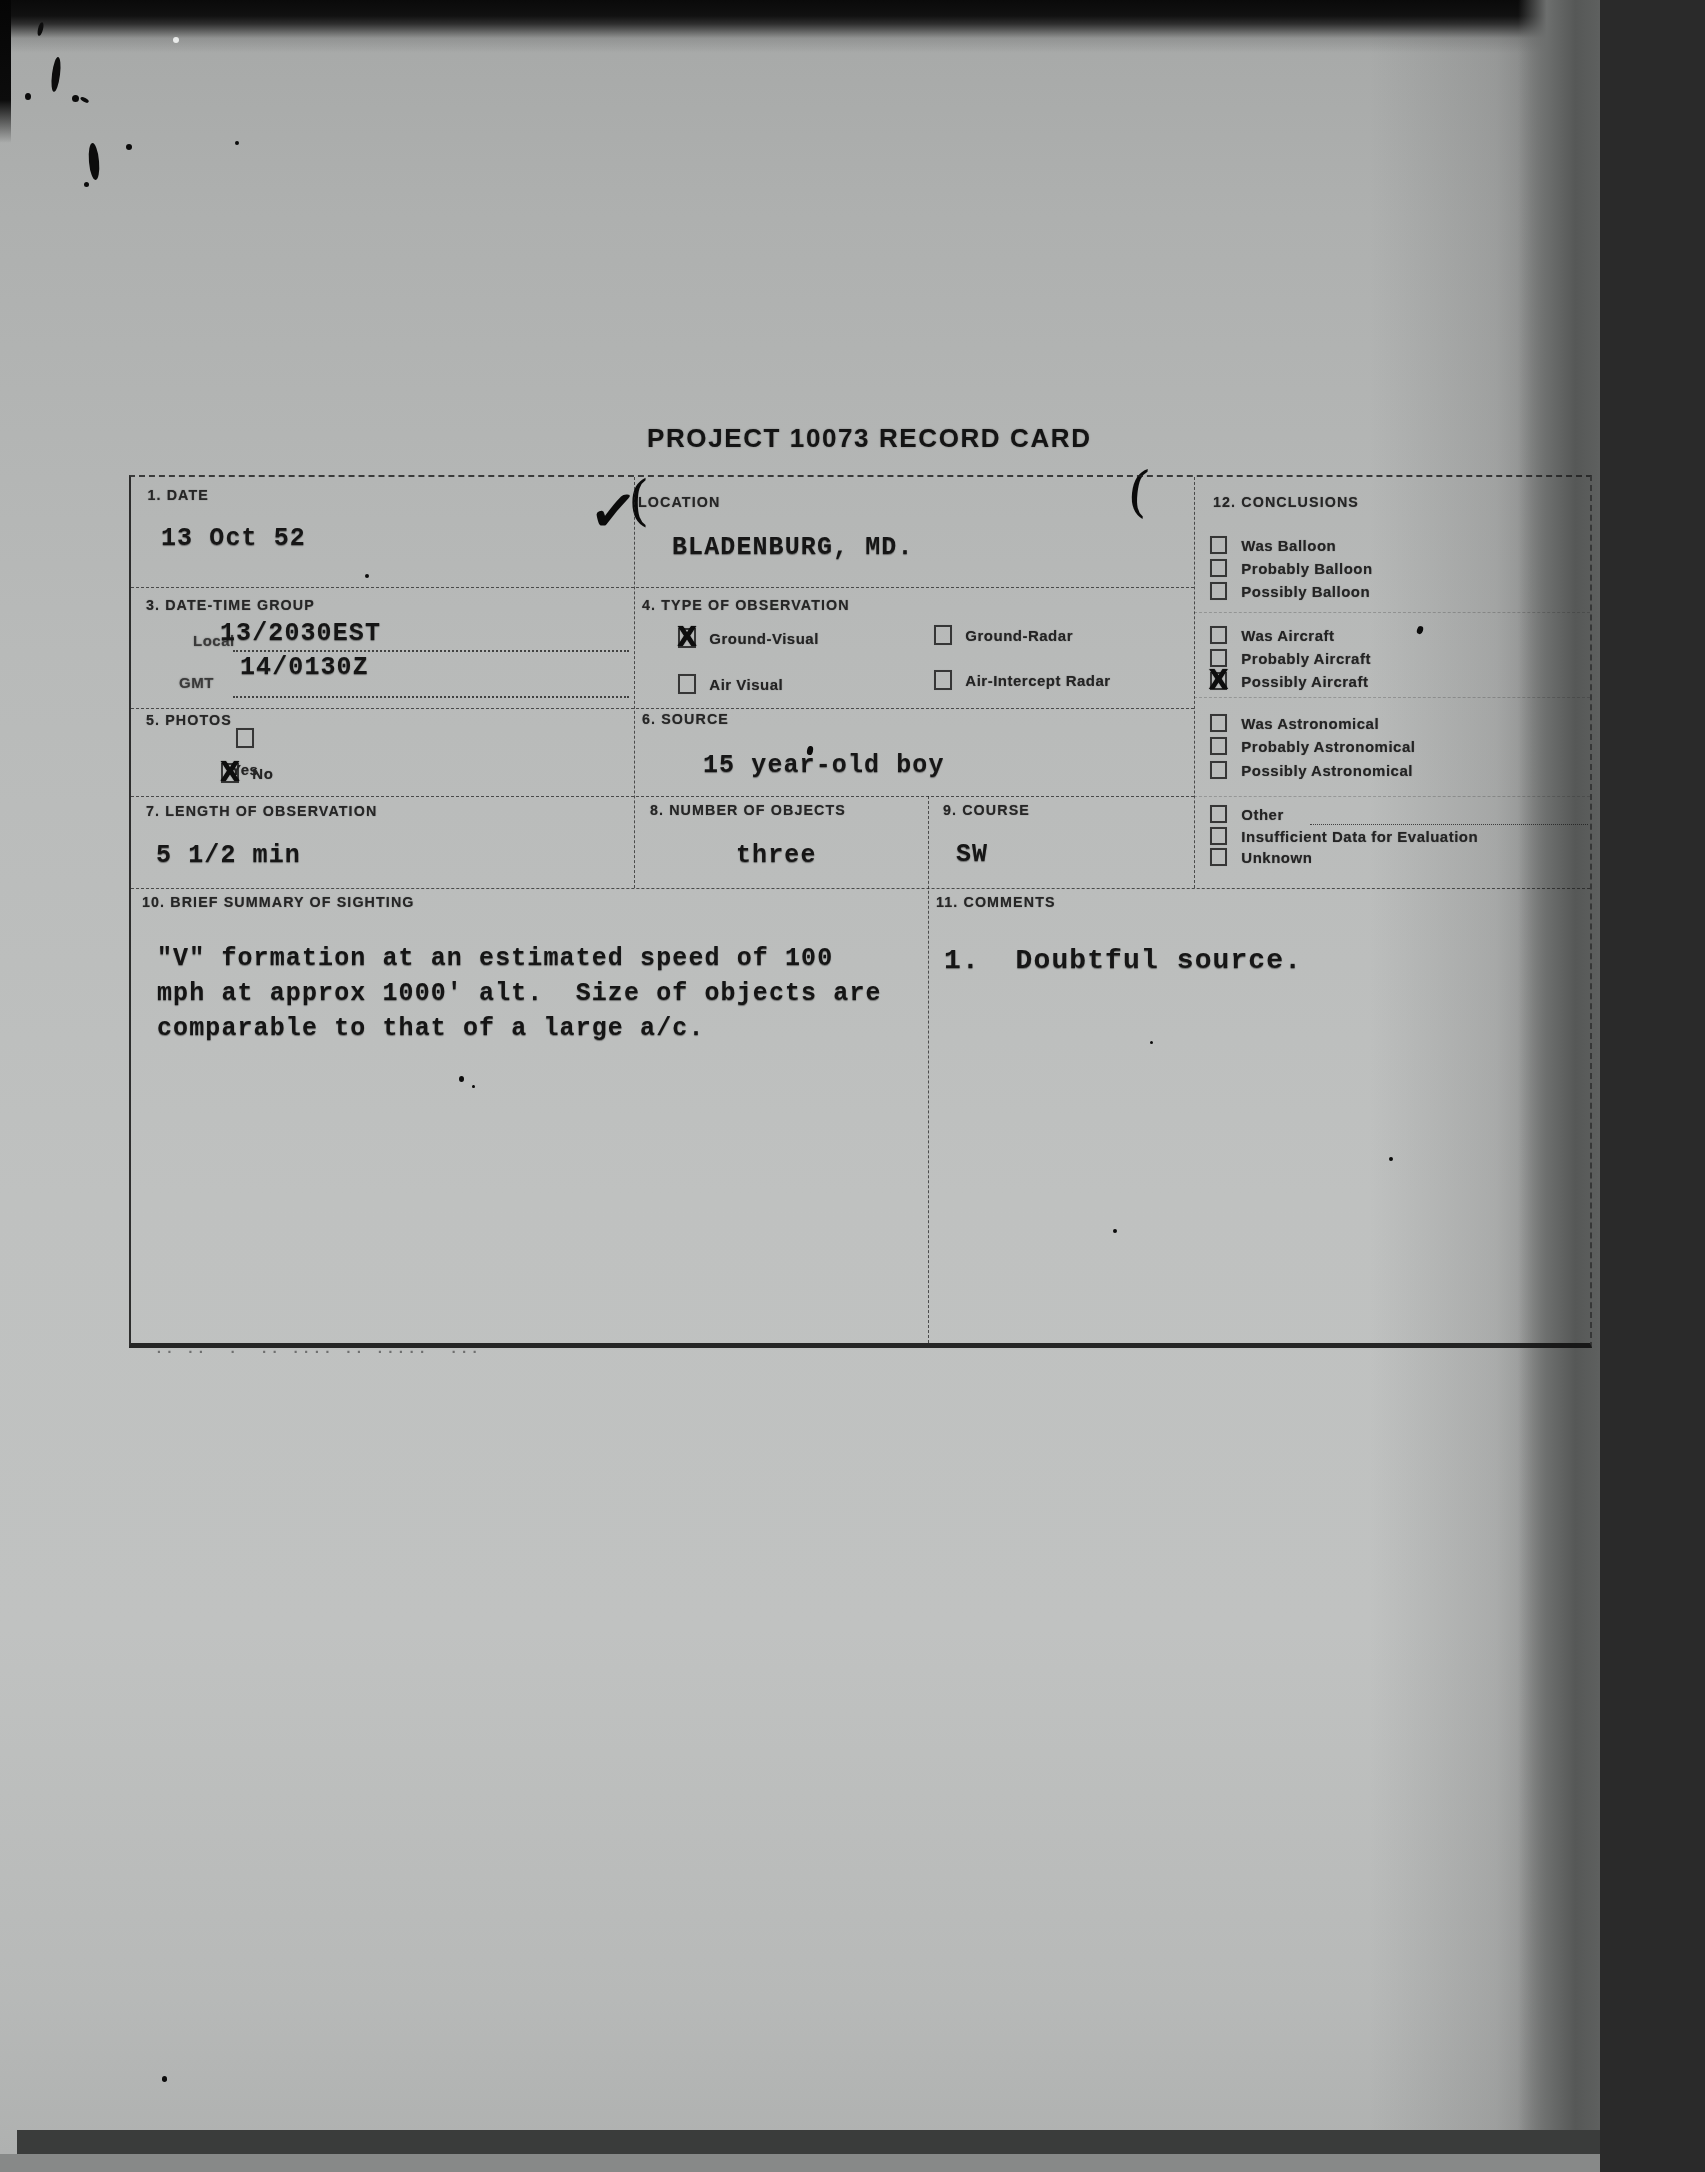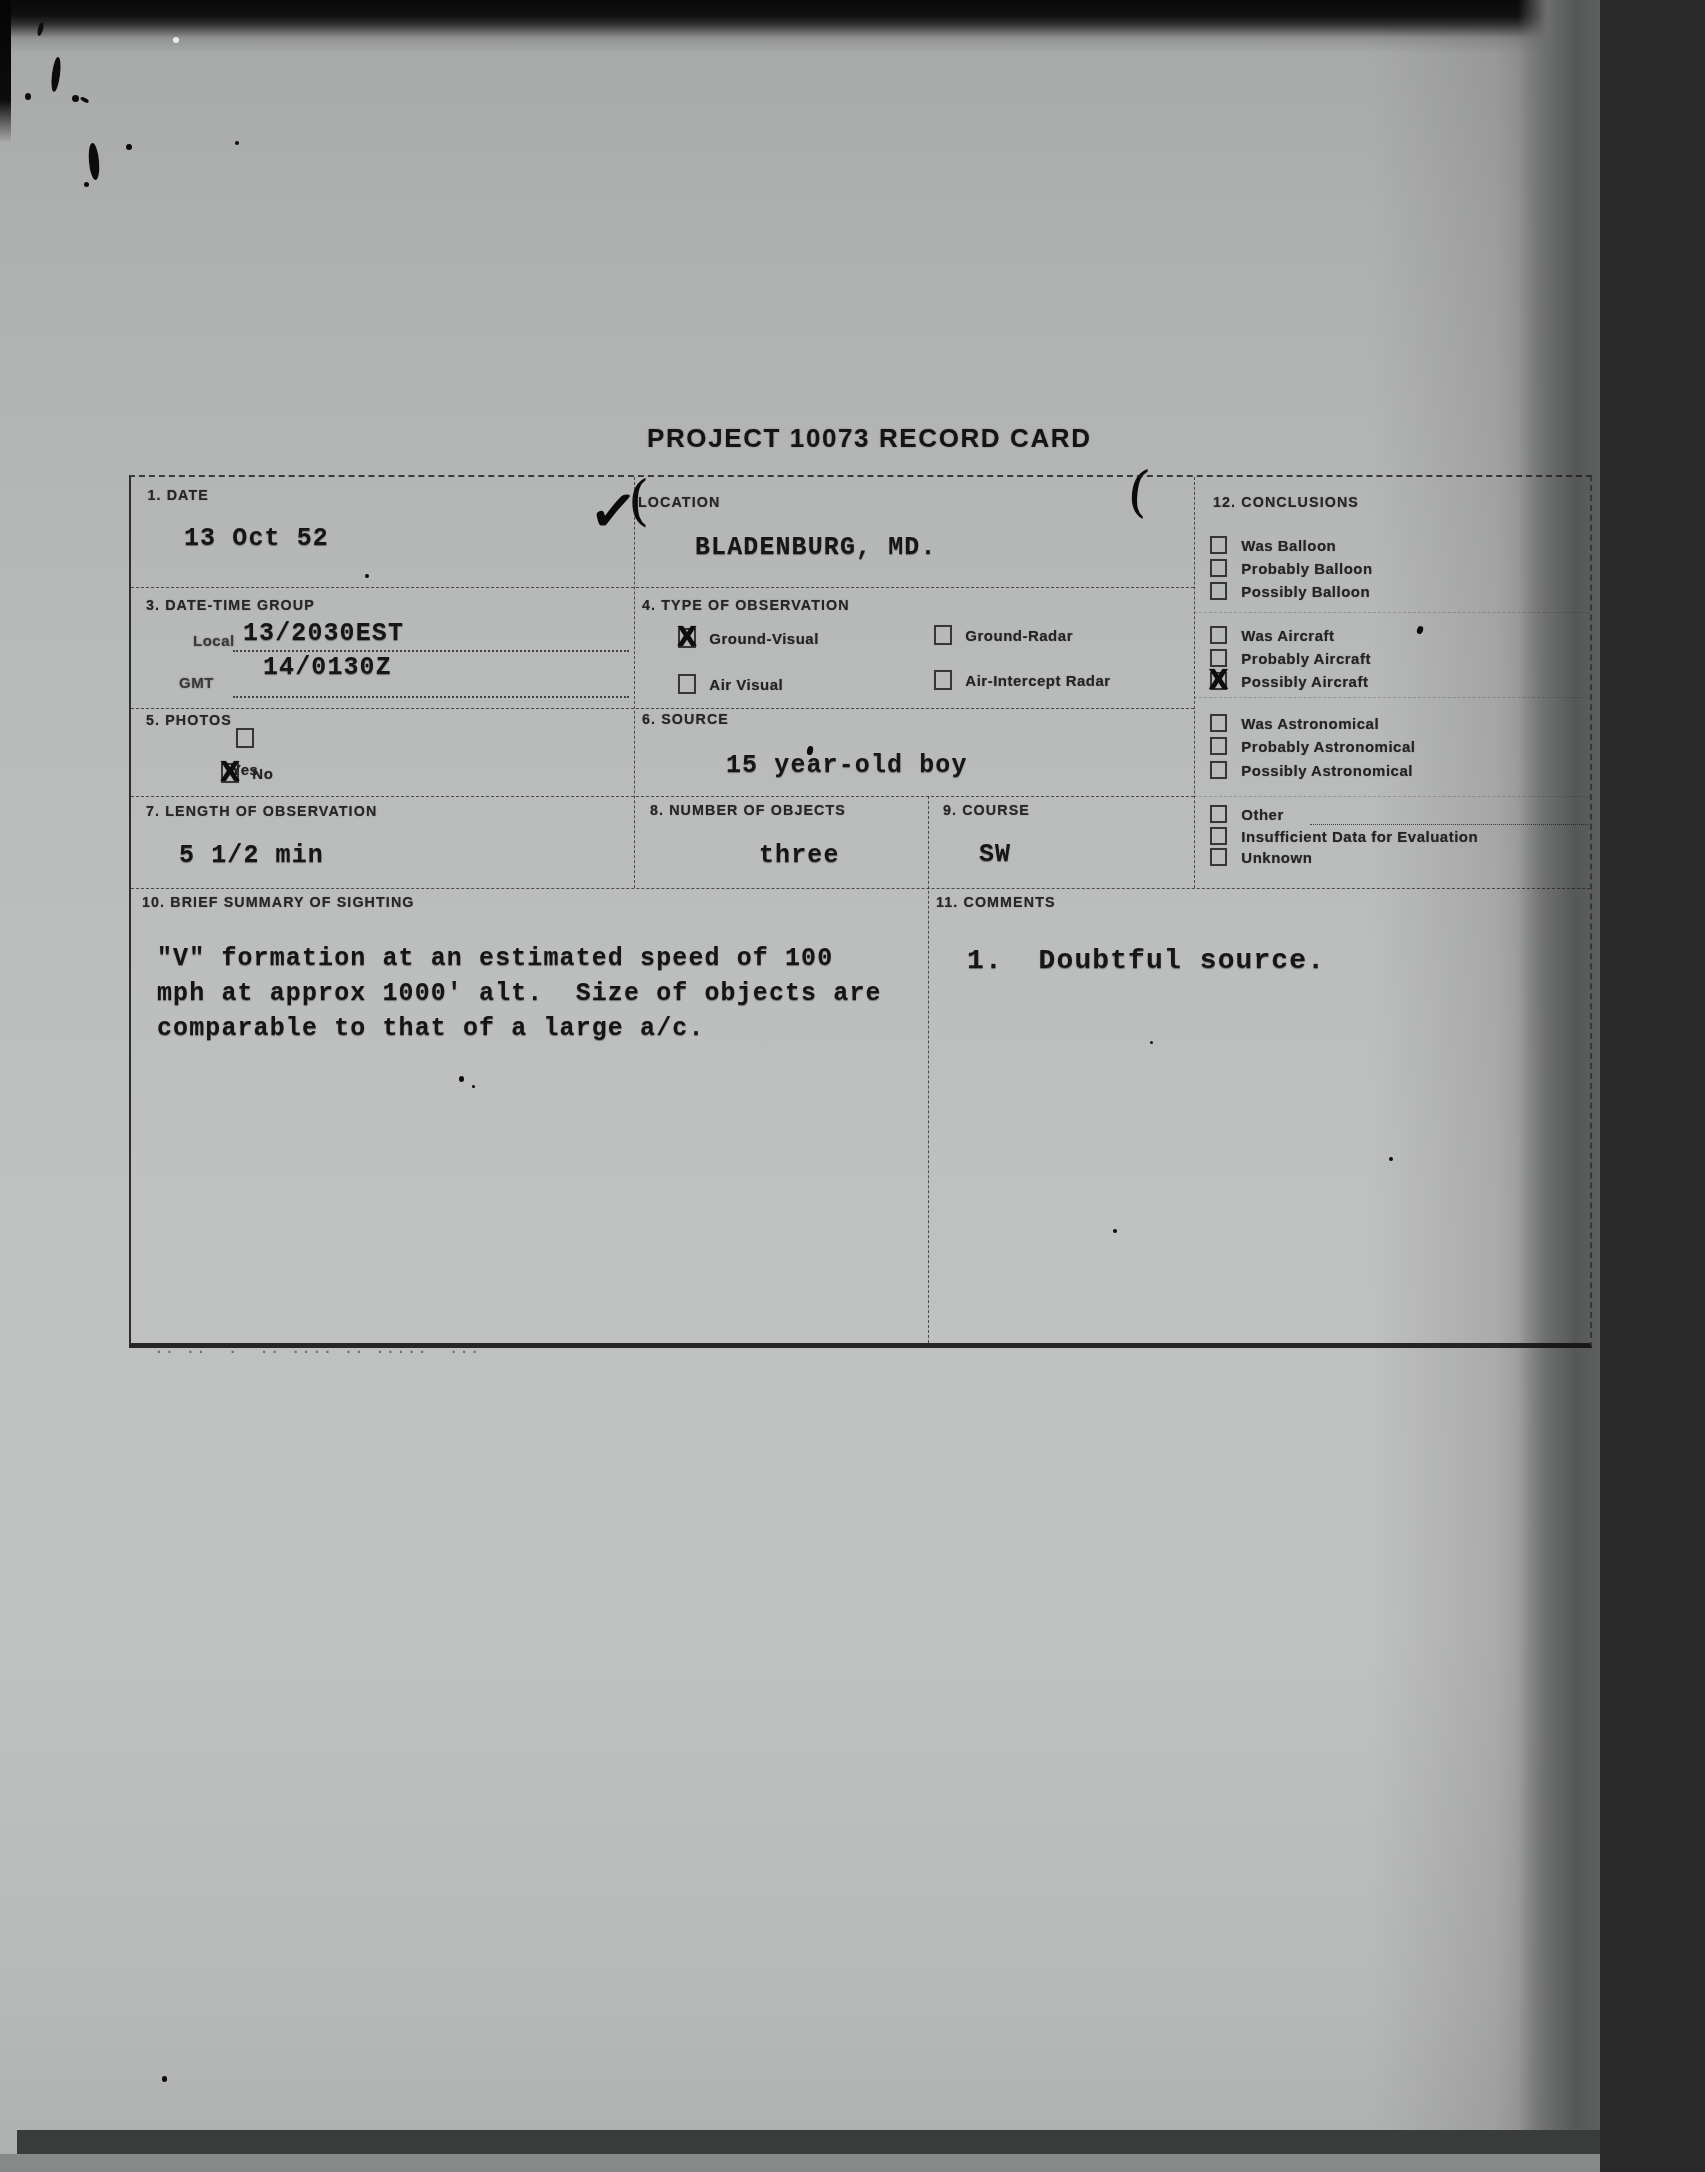--- a/index.html
+++ b/index.html
@@ -23,21 +23,21 @@
     border-left:2.7px solid rgba(15,15,15,.82);
     border-top:2.2px dashed rgba(30,30,30,.8);
     border-right:2.2px dashed rgba(35,35,35,.65);
     border-bottom:5px solid rgba(12,12,12,.85);}
   .hline{position:absolute;border-top:1.6px dashed rgba(30,30,30,.72);}
   .vline{position:absolute;border-left:1.6px dashed rgba(30,30,30,.72);}
   .faint{opacity:.32;}
   .label{position:absolute;font:700 14.3px "Liberation Sans",sans-serif;letter-spacing:1.1px;
     color:#262626;text-shadow:0 0 1.1px rgba(25,25,25,.5);white-space:nowrap;}
   .typed{position:absolute;font:700 25px "Liberation Mono","DejaVu Sans Mono",monospace;
-    letter-spacing:1.1px;color:#161616;text-shadow:0 0.5px 1.1px rgba(10,10,10,.45);white-space:pre;margin-left:23px;}
+    letter-spacing:1.1px;color:#161616;text-shadow:0 0.5px 1.1px rgba(10,10,10,.45);white-space:pre;}
   .typed.small{font-size:28px;}
   .sub{position:absolute;font:700 15px "Liberation Sans",sans-serif;letter-spacing:0.5px;
     color:#3a3a3a;text-shadow:0 0 1.6px rgba(40,40,40,.6);white-space:nowrap;}
   .chk{position:absolute;display:flex;align-items:center;gap:13px;}
   .box{position:relative;width:14.3px;height:16px;border:2.2px solid rgba(30,30,30,.85);
     box-shadow:0 0 0.5px rgba(0,0,0,.5);flex:0 0 auto;}
   .box .mk{position:absolute;left:50%;top:50%;transform:translate(-50%,-54%);
     font:900 26px "DejaVu Sans",sans-serif;color:#0d0d0d;text-shadow:0 0 1.1px #000;}
   .opt{font:700 15px "Liberation Sans",sans-serif;letter-spacing:0.5px;color:#242424;
     text-shadow:0 0 1.1px rgba(25,25,25,.5);white-space:nowrap;}

